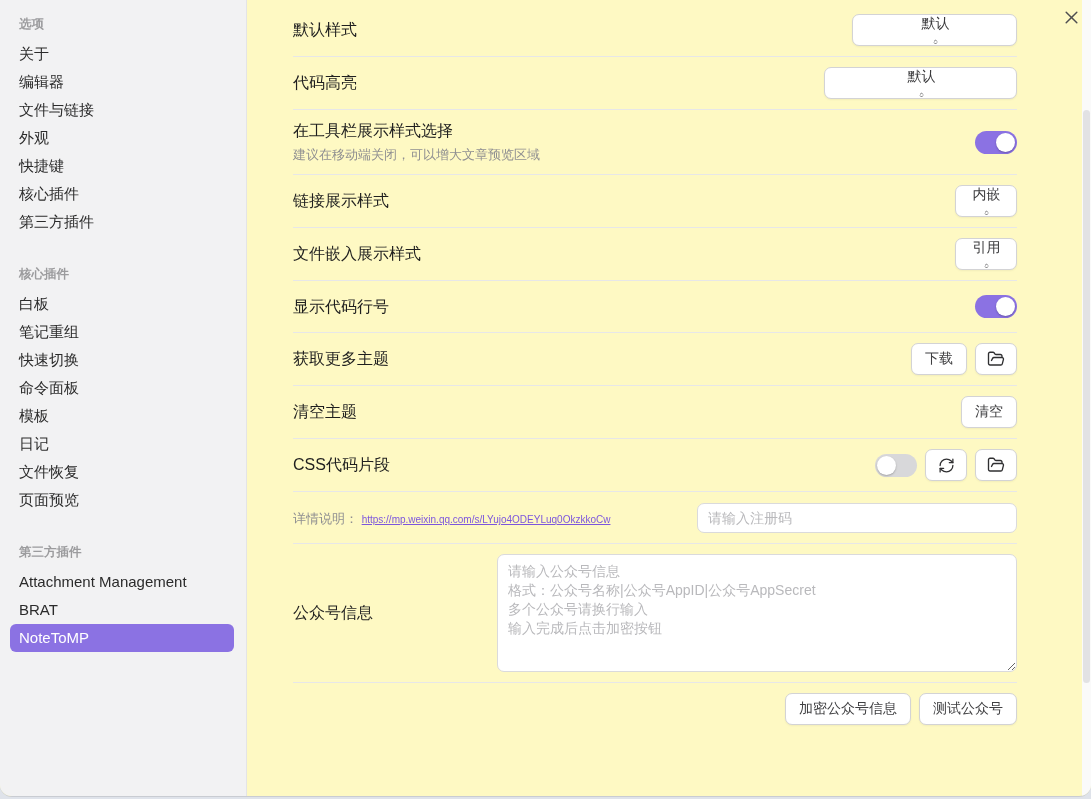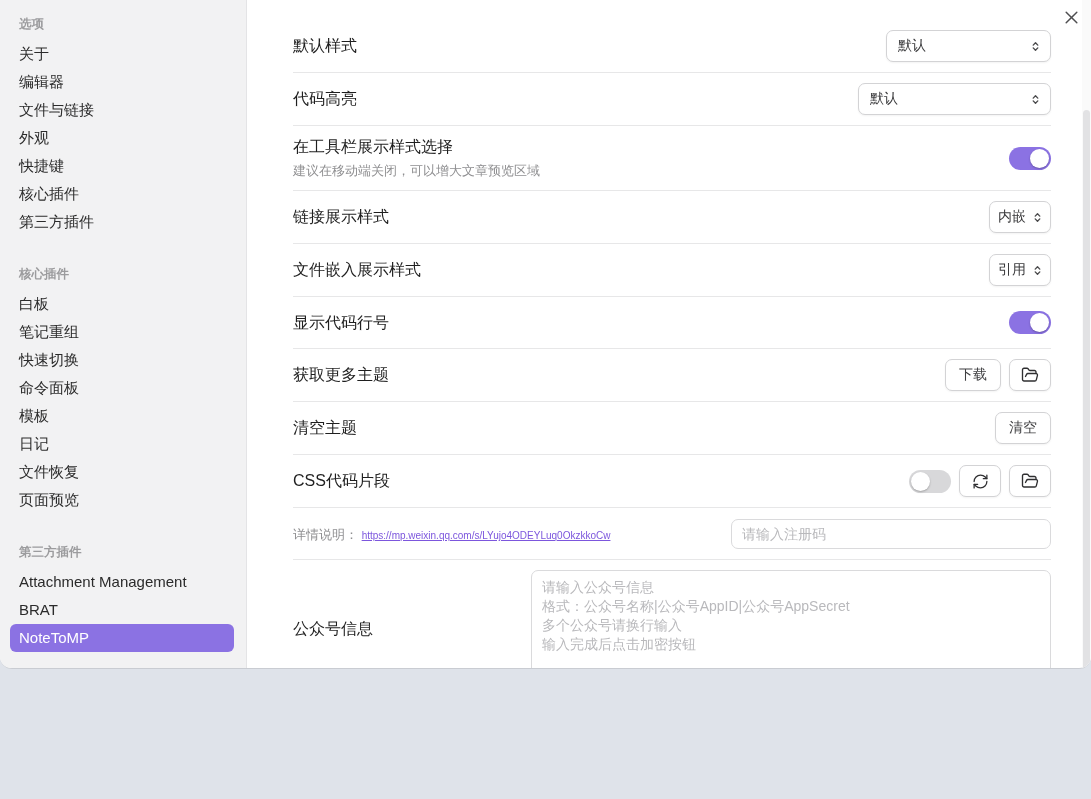--- a/index.html
+++ b/index.html
@@ -3,23 +3,23 @@
 <meta charset="utf-8">
 <style>
   * { box-sizing: border-box; margin: 0; padding: 0; }
   html, body { width: 1091px; height: 799px; }
   body {
     font-family: "Liberation Sans", "DejaVu Sans", sans-serif;
     background: #dfe3ea;
     overflow: hidden;
   }
   .app {
-    width: 1091px; height: 669px;
+    width: 1091px; height: 797px;
     display: flex;
-    background: #ffffff;
+    background: #fef9c3;
     border-radius: 0 0 12px 12px;
     border-bottom: 1px solid #c9ccd2;
     position: relative;
     overflow: hidden;
   }
   
   .sidebar {
     width: 247px;
     flex: 0 0 247px;
     background: #f2f2f3;
@@ -45,24 +45,23 @@
     white-space: nowrap;
   }
   .side-item.selected {
     background: var(--accent, #8b72e3);
     color: #ffffff;
     font-weight: normal;
   }
   
   .main {
     flex: 1;
-    padding: 4px 40px 0 46px;
+    padding: 4px 74px 0 46px;
     position: relative;
     overflow: hidden;
-    margin-top: 16px;
   }
   .row {
     display: flex;
     align-items: center;
     justify-content: space-between;
     border-bottom: 1px solid #e7e7e8;
     padding: 10px 0;
     min-height: 52px;
   }
   .row .info { flex: 1; min-width: 0; }
@@ -84,20 +83,21 @@
     gap: 6px;
     height: 32px;
     border: 1px solid #d3d3d5;
     border-radius: 7px;
     background: #fff;
     box-shadow: 0 1px 2px rgba(0,0,0,0.05);
     padding: 0 9px 0 11px;
     font-size: 14px;
     color: #3a3a3c;
     cursor: pointer;
+    flex-direction: column;
   }
   .w-165 { width: 165px; }
   .w-193 { width: 193px; }
   .w-90  { width: 90px; }
   .w-62  { width: 62px; padding: 0 7px 0 8px; }
   
   .toggle {
     width: 42px; height: 23px;
     border-radius: 12px;
     position: relative;

